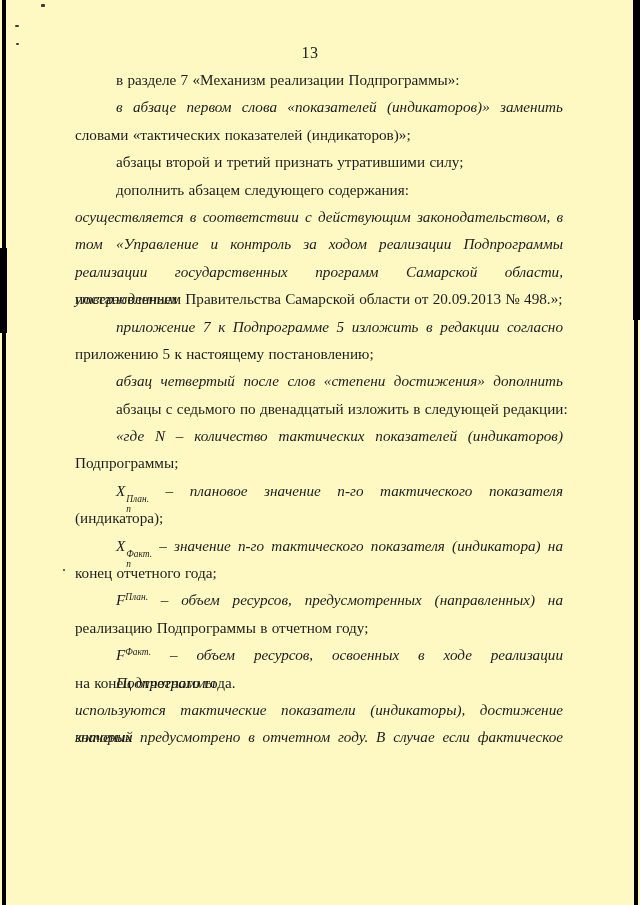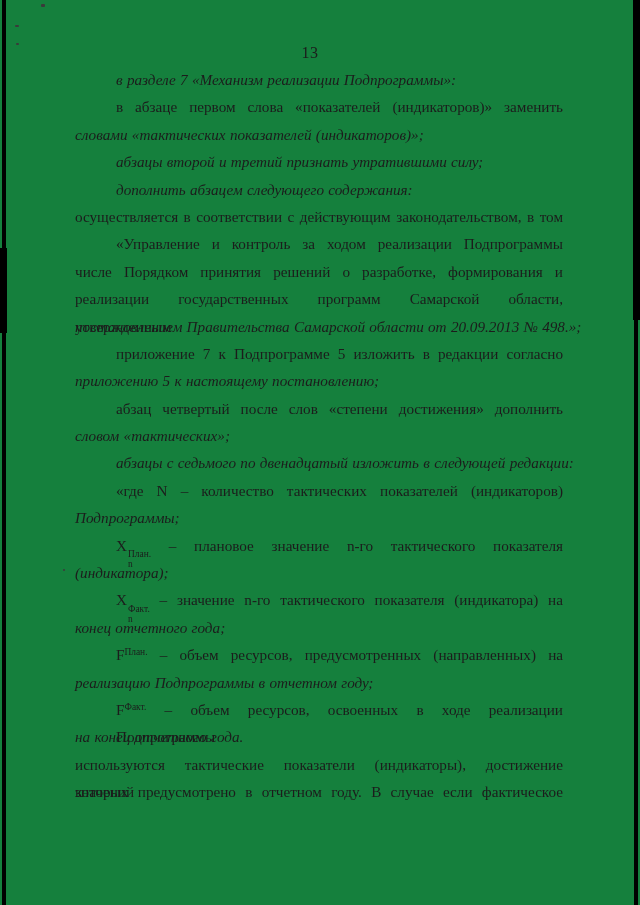--- a/index.html
+++ b/index.html
@@ -1,36 +1,36 @@
 <!DOCTYPE html>
 <html><head>
 <meta charset="utf-8">
 <style>
   html,body{margin:0;padding:0;background:#e9e9e9;}
   .page{
-    position:relative;width:640px;height:905px;background:#15803d;
+    position:relative;width:640px;height:905px;background:#fef9c3;
     font-family:"Liberation Serif",serif;color:#1c1c1c;overflow:hidden;
   }
   .edge{position:absolute;background:#000;}
   .edge-left-main{left:2px;top:0;width:4px;height:905px;}
   .edge-left-thick{left:0;top:248px;width:7px;height:85px;}
   .edge-right-top{left:633px;top:0;width:7px;height:320px;}
   .edge-right-main{left:634px;top:320px;width:4px;height:585px;}
   .speck{position:absolute;background:#3a3a3a;border-radius:1px;}
   .pageno{
     position:absolute;top:44px;left:75px;width:470px;
     text-align:center;font-size:16px;letter-spacing:0.5px;
   }
   .body-text{position:absolute;top:66px;left:75px;width:488px;}
   .line{
     height:27.4px;line-height:27.4px;font-size:15.2px;
     word-spacing:0.5px;
   }
-  .line.nw{white-space:nowrap;font-style:italic;}
-  .line.j{text-align:justify;text-align-last:justify;text-justify:inter-word;}
+  .line.nw{white-space:nowrap;}
+  .line.j{text-align:justify;text-align-last:justify;text-justify:inter-word;font-style:italic;}
   .line.ind{padding-left:41px;}
   .sym{display:inline;}
   .ss{
     display:inline-flex;flex-direction:column;justify-content:space-between;
     height:1.8em;vertical-align:-0.66em;font-size:0.62em;line-height:1.05;
     text-align:left;padding-left:1px;
   }
   .fsup{font-size:0.62em;vertical-align:0.5em;line-height:0;}
 </style>
 </head>
@@ -50,27 +50,25 @@
   <div class="pageno">13</div>
 
   <div class="body-text" id="body-text">
       <div class="line nw ind">в разделе 7 «Механизм реализации Подпрограммы»:</div>
       <div class="line j ind">в абзаце первом слова «показателей (индикаторов)» заменить</div>
       <div class="line nw">словами «тактических показателей (индикаторов)»;</div>
       <div class="line nw ind">абзацы второй и третий признать утратившими силу;</div>
       <div class="line nw ind">дополнить абзацем следующего содержания:</div>
       <div class="line j">осуществляется в соответствии с действующим законодательством, в том</div>
       <div class="line j ind">«Управление и контроль за ходом реализации Подпрограммы</div>
-      <div class="line j">числе Порядком принятия решений о разработке, формирования и</div>
       <div class="line j">реализации государственных программ Самарской области, утвержденным</div>
       <div class="line nw">постановлением Правительства Самарской области от 20.09.2013 № 498.»;</div>
       <div class="line j ind">приложение 7 к Подпрограмме 5 изложить в редакции согласно</div>
       <div class="line nw">приложению 5 к настоящему постановлению;</div>
       <div class="line j ind">абзац четвертый после слов «степени достижения» дополнить</div>
-      <div class="line nw">словом «тактических»;</div>
       <div class="line nw ind">абзацы с седьмого по двенадцатый изложить в следующей редакции:</div>
       <div class="line j ind">«где N – количество тактических показателей (индикаторов)</div>
       <div class="line nw">Подпрограммы;</div>
       <div class="line j ind"><span class="sym">X<span class="ss">
             <span>План.</span>
             <span>n</span>
           </span></span> – плановое значение n-го тактического показателя</div>
       <div class="line nw">(индикатора);</div>
       <div class="line j ind"><span class="sym">X<span class="ss">
             <span>Факт.</span>

